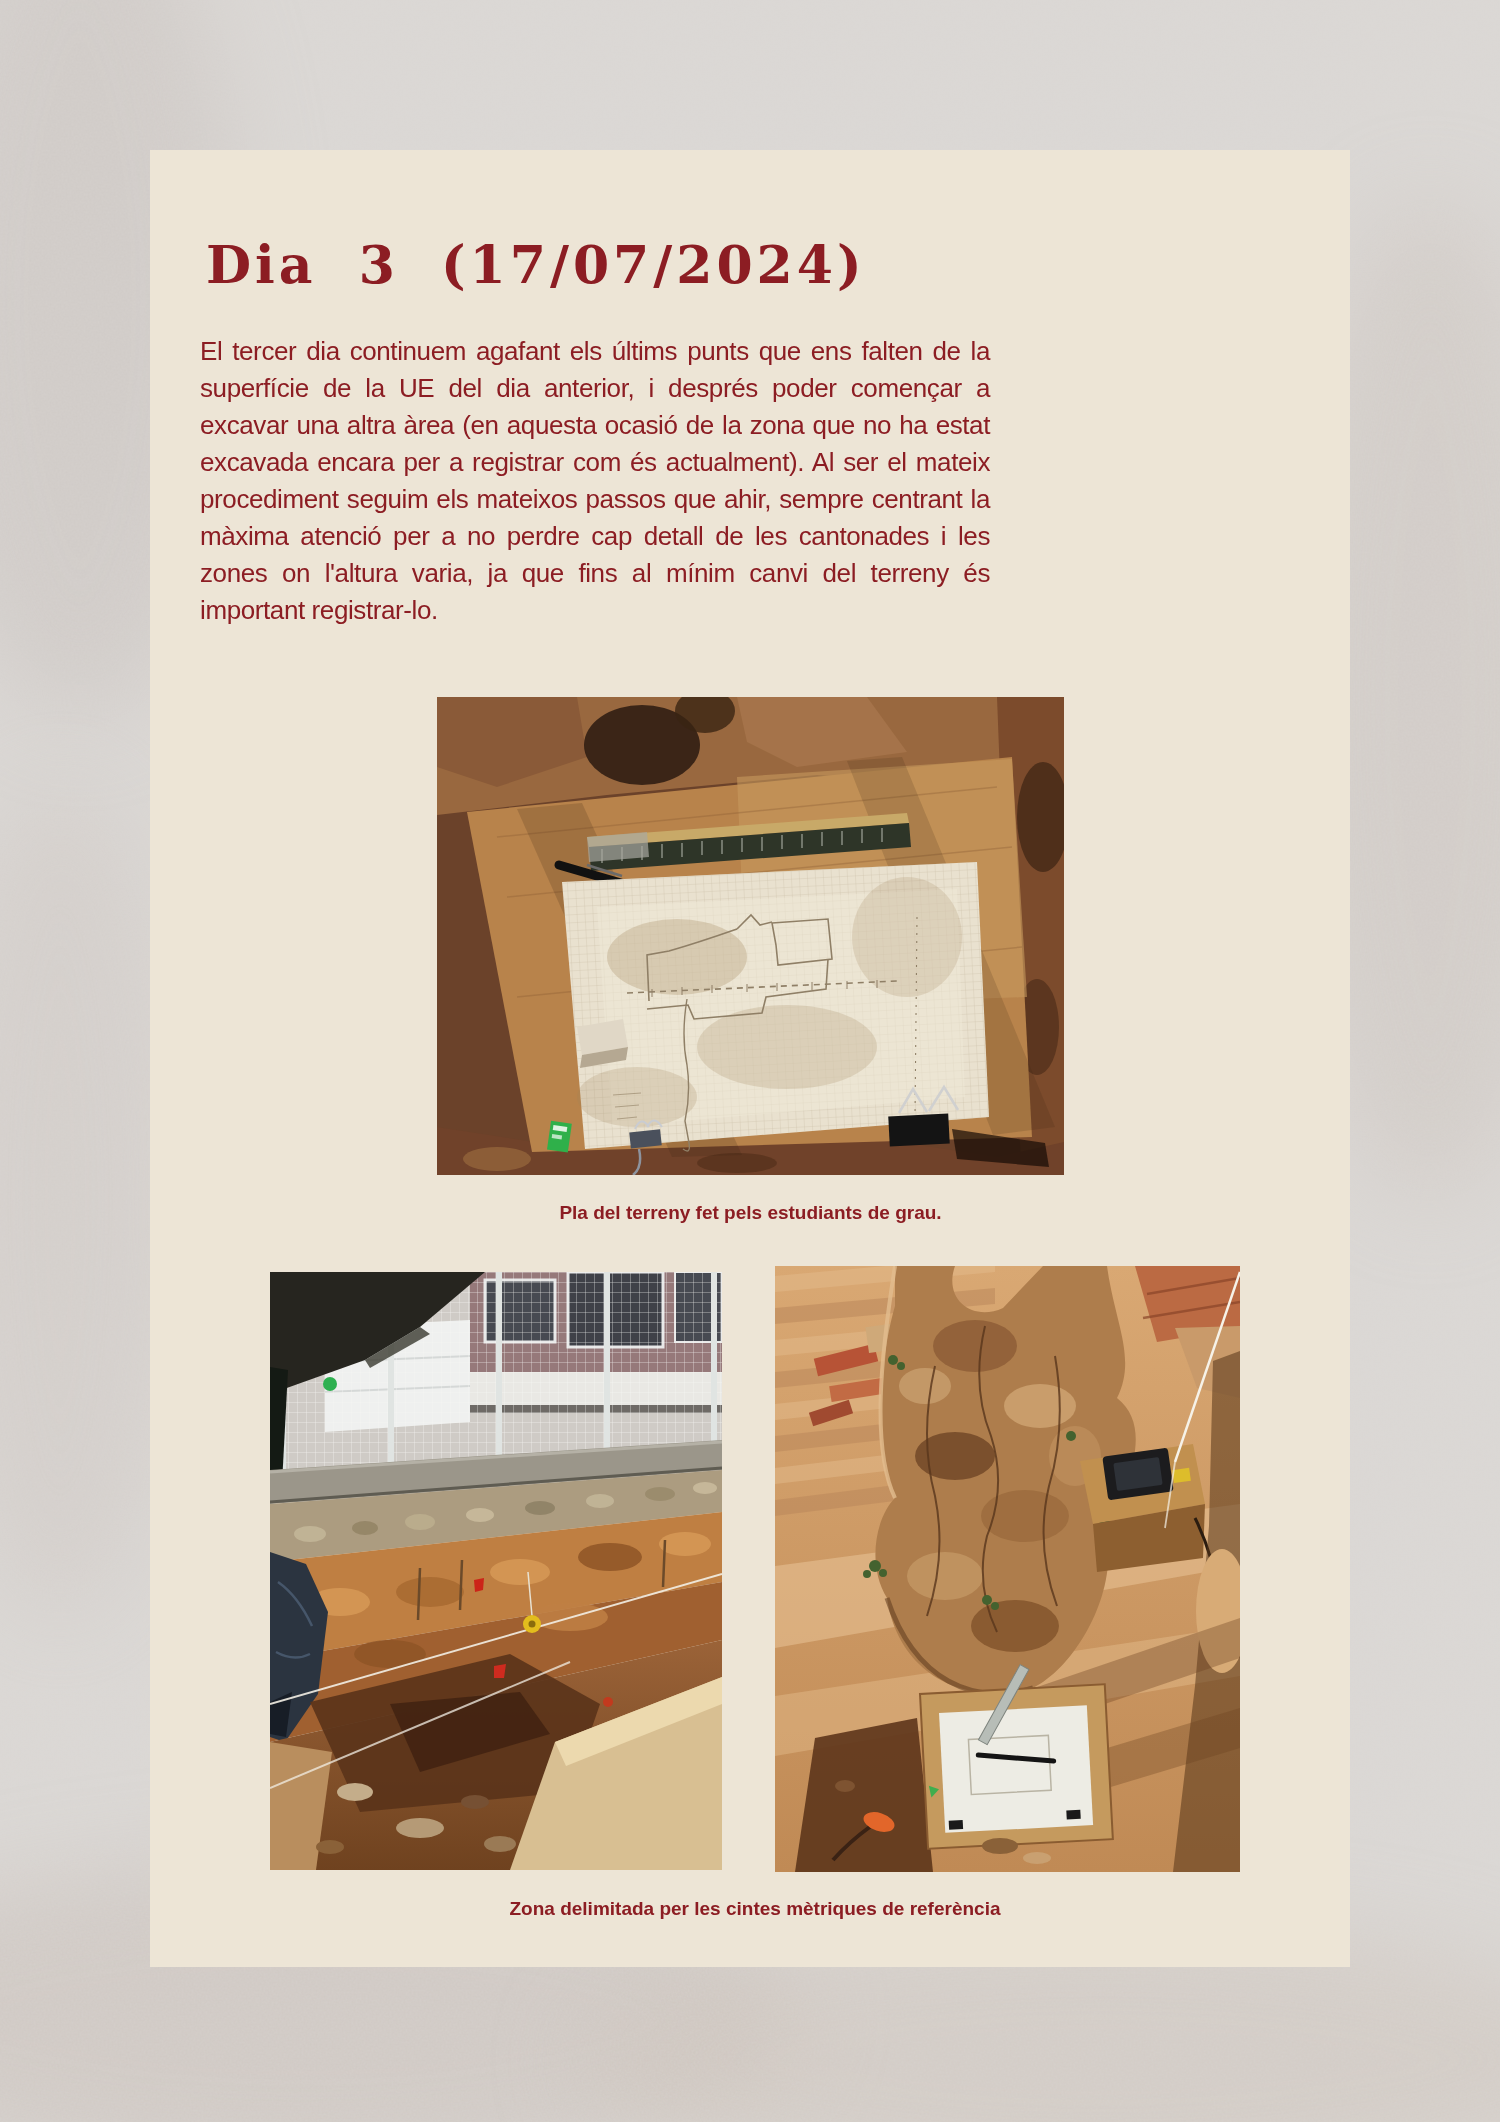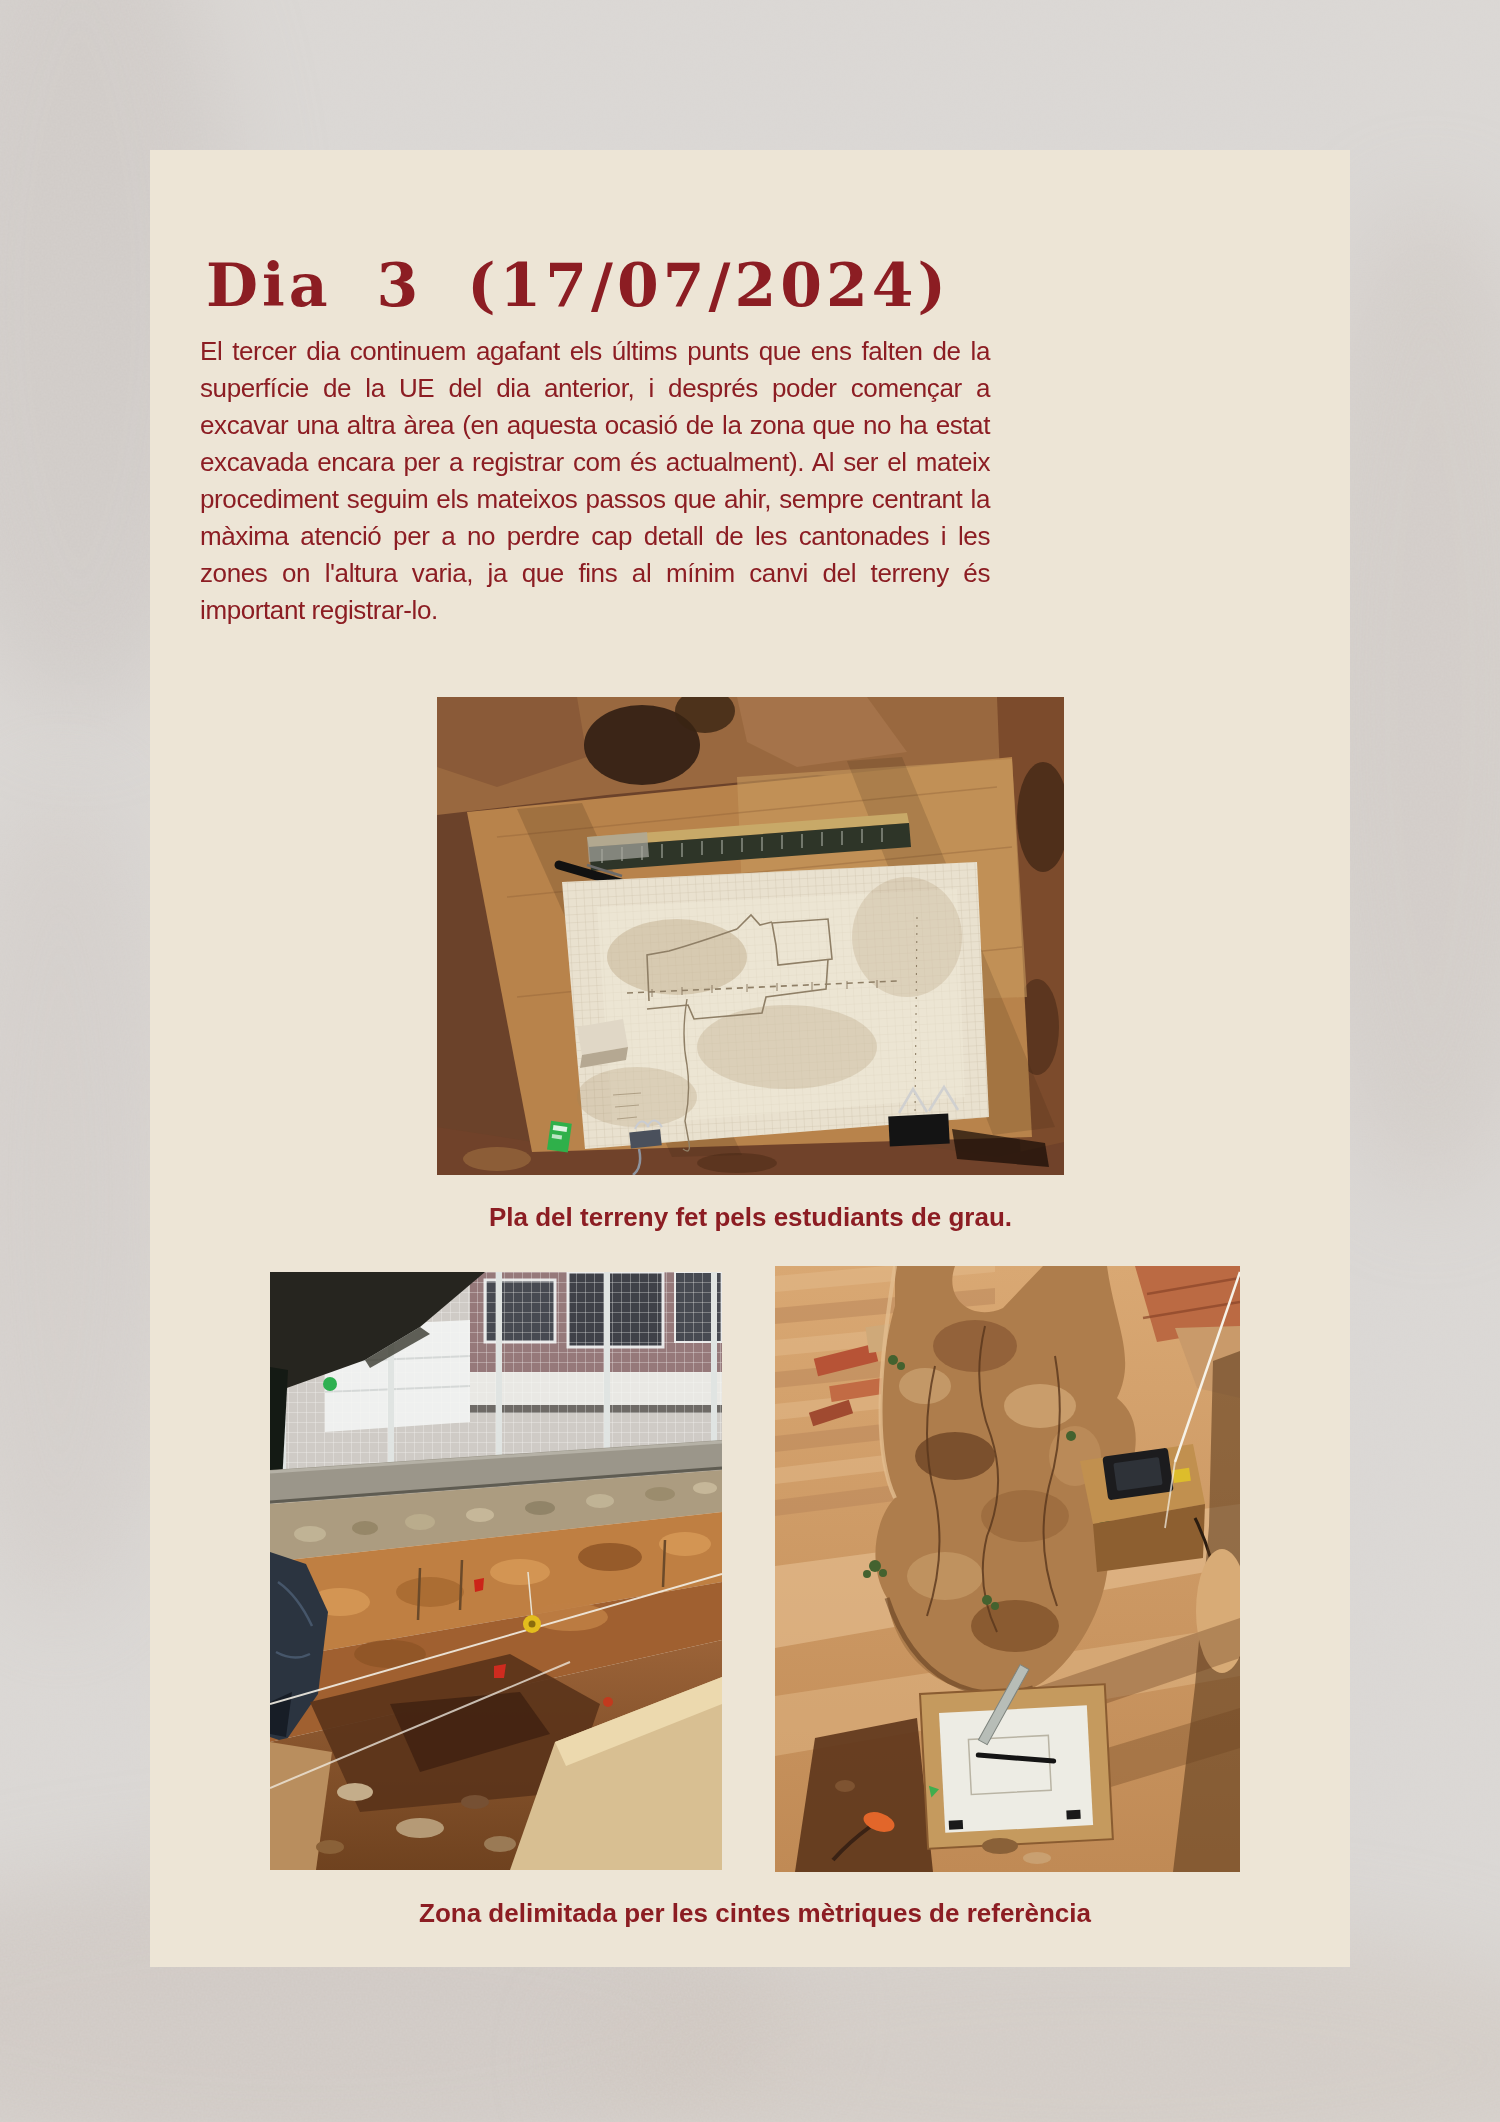--- a/index.html
+++ b/index.html
@@ -14,37 +14,37 @@
     background:var(--bg);
     font-family:"Liberation Sans",sans-serif;
     overflow:hidden;
   }
   .bg-tex{position:absolute;left:0;top:0;z-index:0;}
   .panel{
     position:absolute;left:150px;top:150px;width:1200px;height:1817px;
     background:var(--panel);z-index:1;
   }
   .title{
-    position:absolute;left:206px;top:254px;
+    position:absolute;left:206px;top:238px;
     font-family:"DejaVu Serif",serif;font-weight:bold;
-    font-size:60px;line-height:1.05;color:var(--accent);
+    font-size:52px;line-height:1.05;color:var(--accent);
     letter-spacing:4px;word-spacing:20px;white-space:nowrap;z-index:2;
   }
   .para{
     position:absolute;left:200px;top:333px;width:790px;
     font-size:26px;line-height:37px;letter-spacing:-0.4px;
     color:var(--accent);text-align:justify;text-align-last:left;z-index:2;
   }
   figure{position:absolute;z-index:2;}
   .fig-plan{left:437px;top:697px;width:627px;height:478px;}
   .fig-trench{left:270px;top:1272px;width:452px;height:598px;}
   .fig-rock{left:775px;top:1266px;width:465px;height:606px;}
   .caption{
     position:absolute;z-index:2;text-align:center;font-weight:bold;
-    font-size:26px;color:var(--accent);
+    font-size:19px;color:var(--accent);
   }
   .cap-plan{left:437px;top:1202px;width:627px;}
   .cap-photos{left:270px;top:1898px;width:970px;}
   svg{display:block;}
 </style>
 </head>
 <body>
 
 <svg class="bg-tex" width="1500" height="2122" viewBox="0 0 1500 2122">
   <defs>

